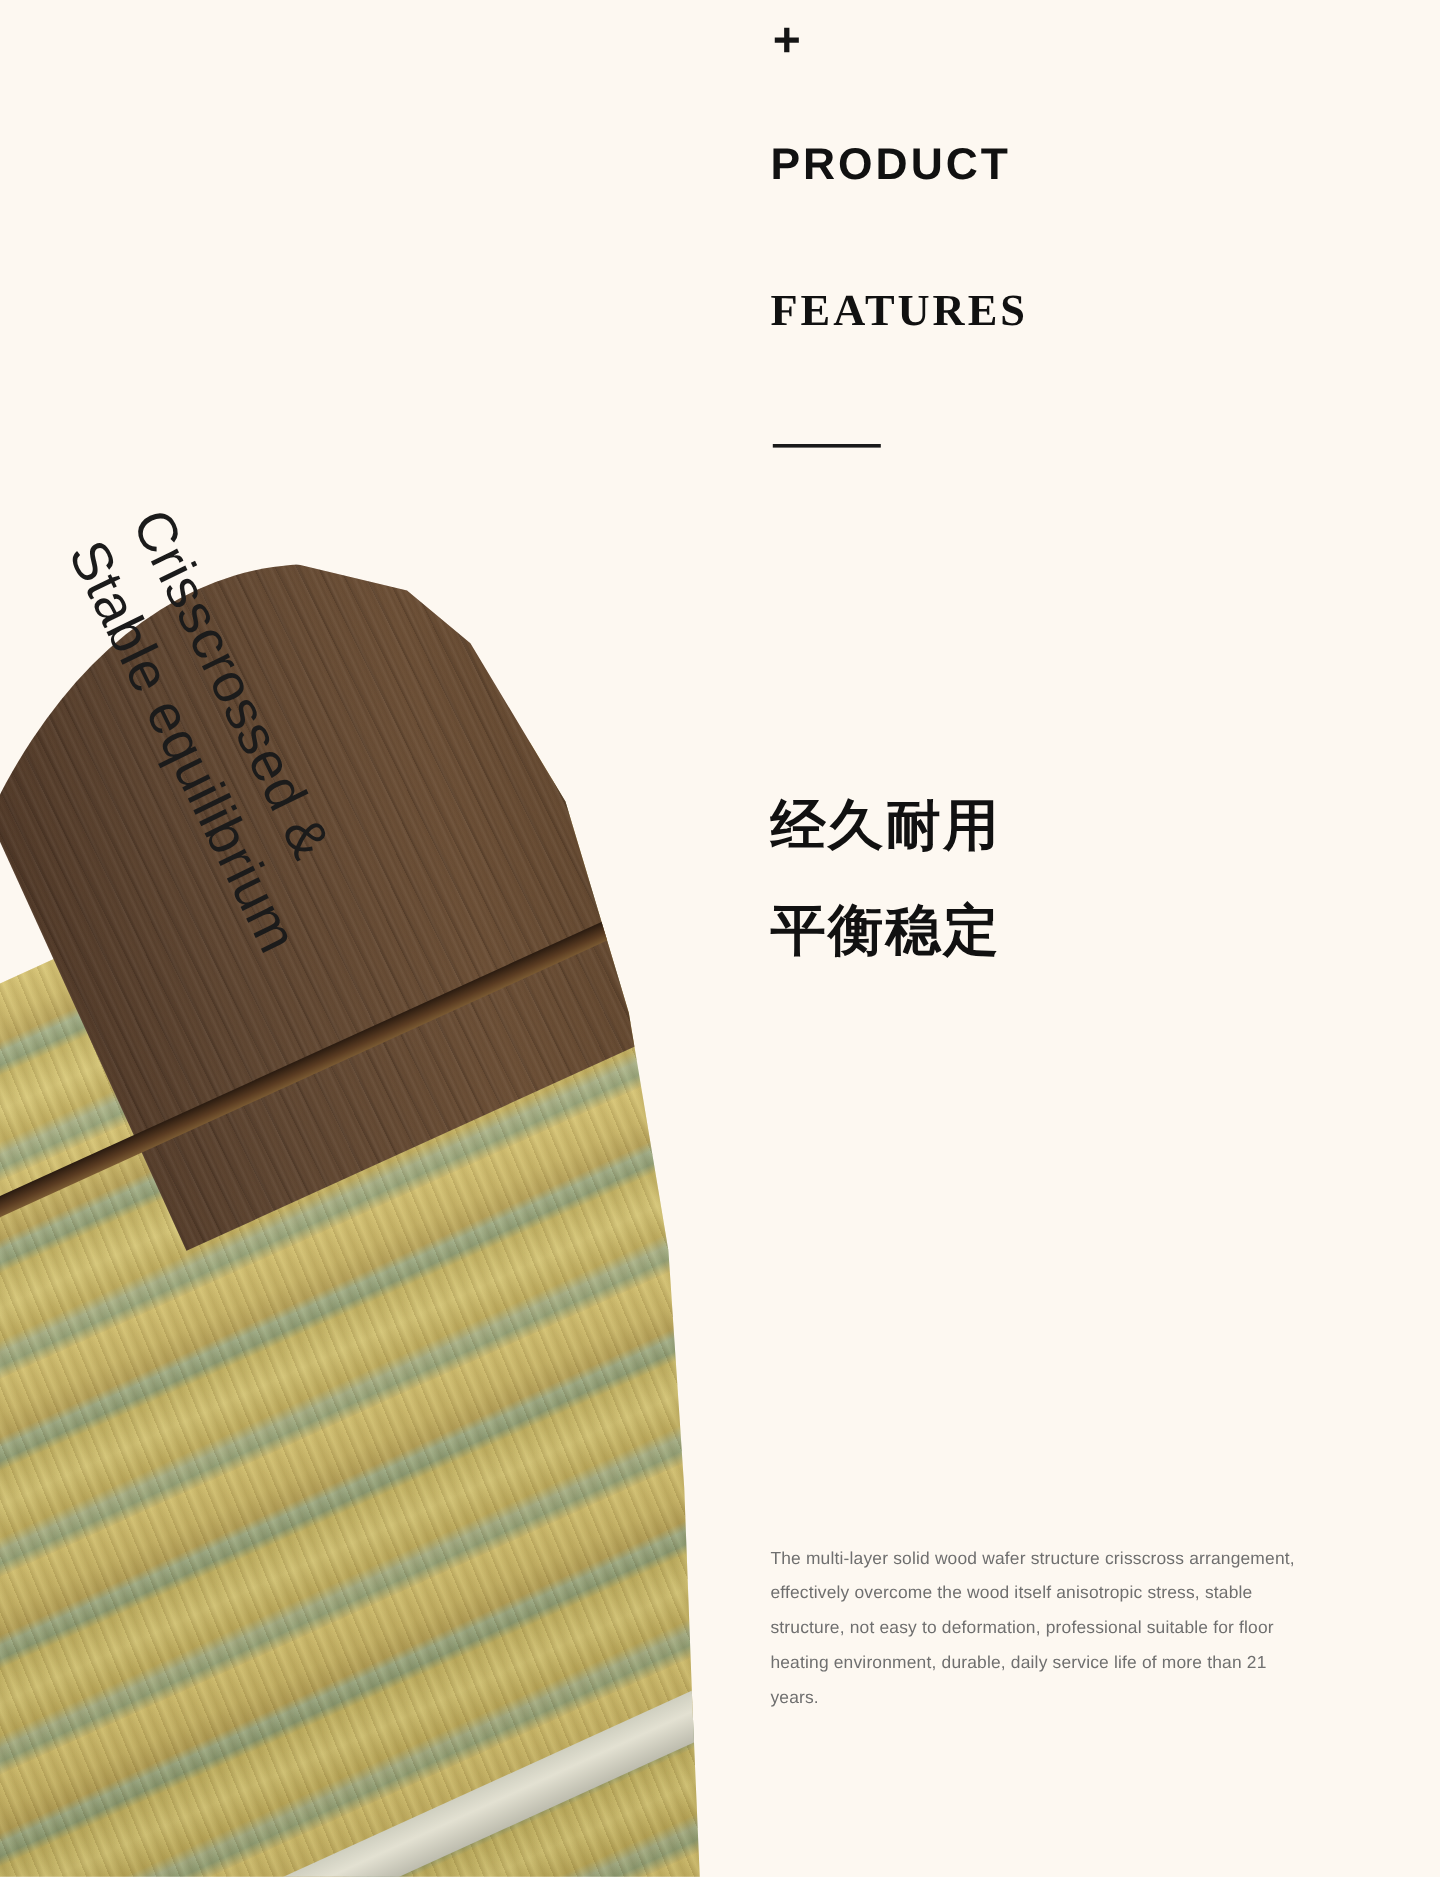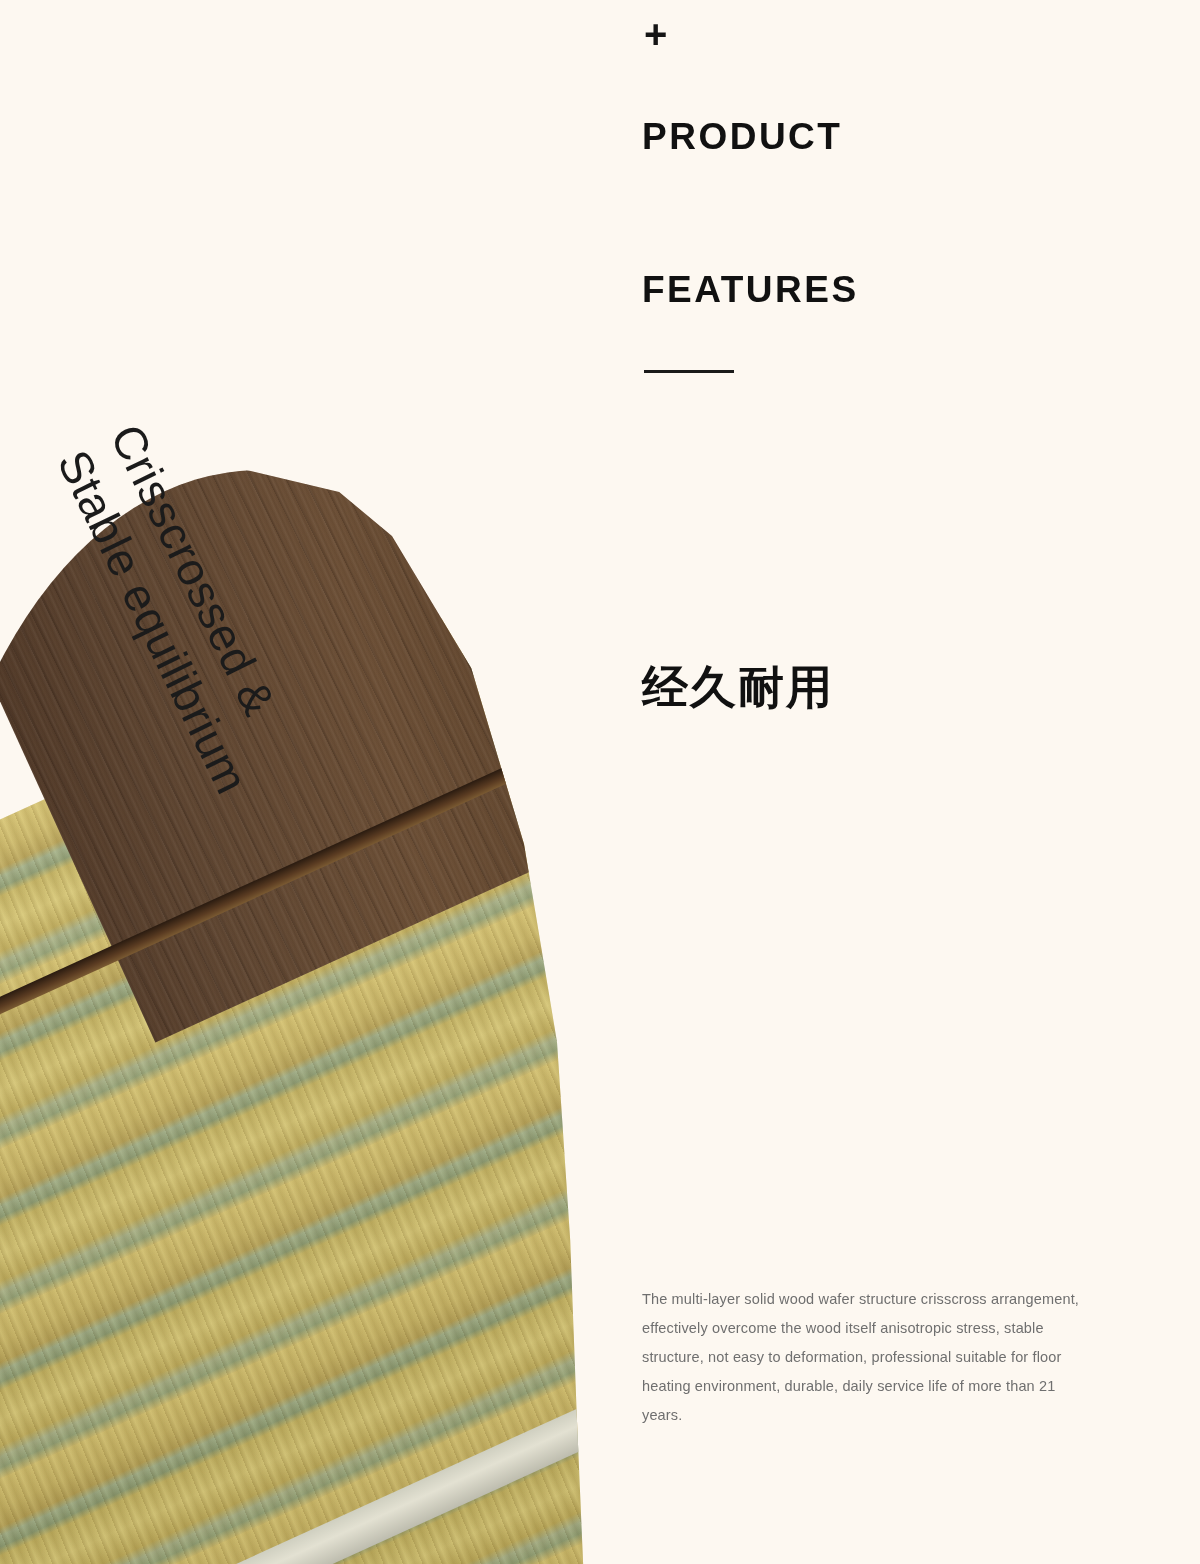--- a/index.html
+++ b/index.html
@@ -181,21 +181,22 @@
     width: 480px;
   }
   .eyebrow-line {
     font-size: 37px;
     font-weight: 700;
     letter-spacing: 2.5px;
     color: #111;
     line-height: 1;
   }
   .eyebrow-line.second {
-    margin-top: 116px;
+    margin-top: 86px;
+    font-family: Liberation Serif, serif;
   }
 
   .rule {
     position: absolute;
     left: 4px;
     top: 370px;
     width: 90px;
     height: 3px;
     background: #1a1a1a;
   }
@@ -262,18 +263,19 @@
 
   <div class="eyebrow">
     <div class="eyebrow-line">PRODUCT</div>
     <div class="eyebrow-line second">FEATURES</div>
   </div>
 
   <div class="rule"></div>
 
   <div class="zh-heading">
     <div class="zh-heading-line">经久耐用</div>
+    <div class="zh-heading-line second">平衡稳定</div>
   </div>
 
 
   <div class="en-body">The multi-layer solid wood wafer structure crisscross arrangement, effectively overcome the wood itself anisotropic stress, stable structure, not easy to deformation, professional suitable for floor heating environment, durable, daily service life of more than 21 years.</div>
 
 </div>
 
 </body></html>

